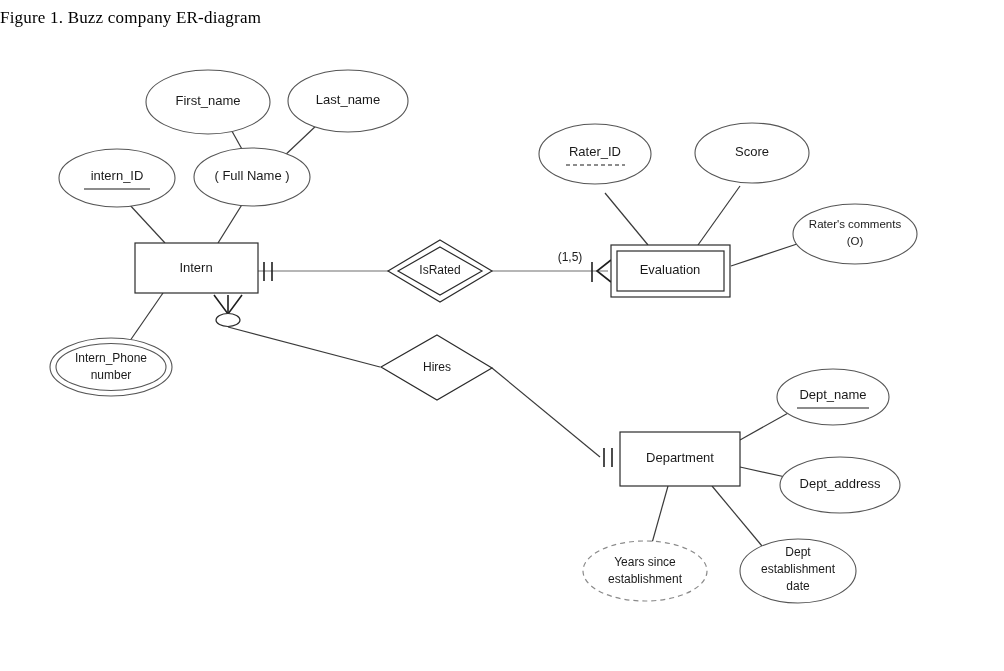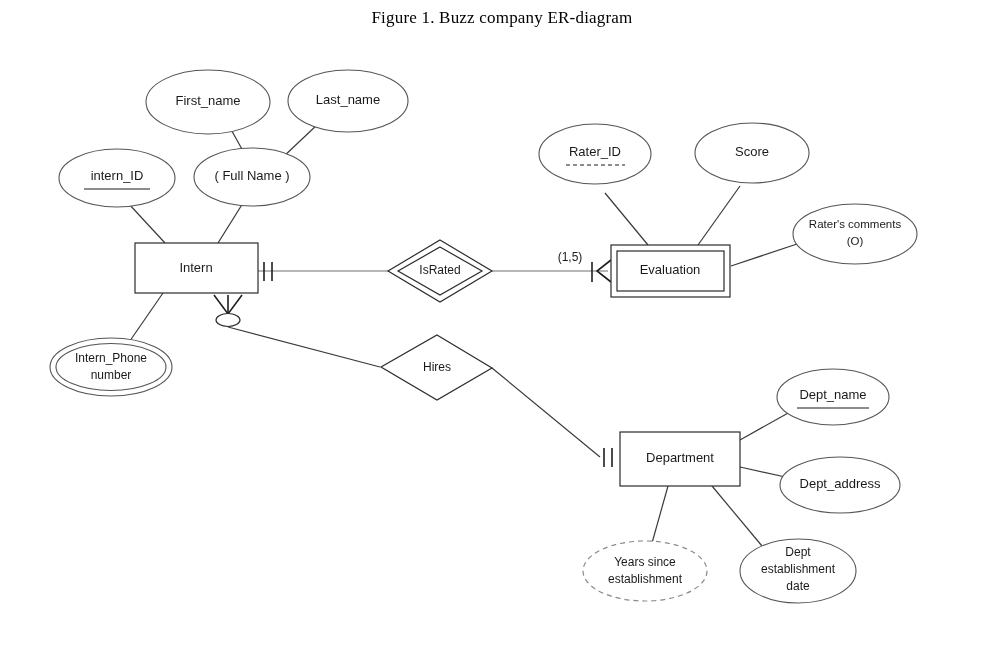--- a/index.html
+++ b/index.html
@@ -12,21 +12,20 @@
     height: 671px;
     position: relative;
     font-family: "Liberation Sans", sans-serif;
     overflow: hidden;
   }
   #figure-title {
     position: absolute;
     top: 8px;
     left: 0;
     width: 1004px;
-    text-align: center;
     font-family: "Liberation Serif", serif;
     font-size: 17px;
     color: #000000;
     letter-spacing: 0.2px;
   }
   #er-canvas {
     position: absolute;
     top: 0;
     left: 0;
   }

